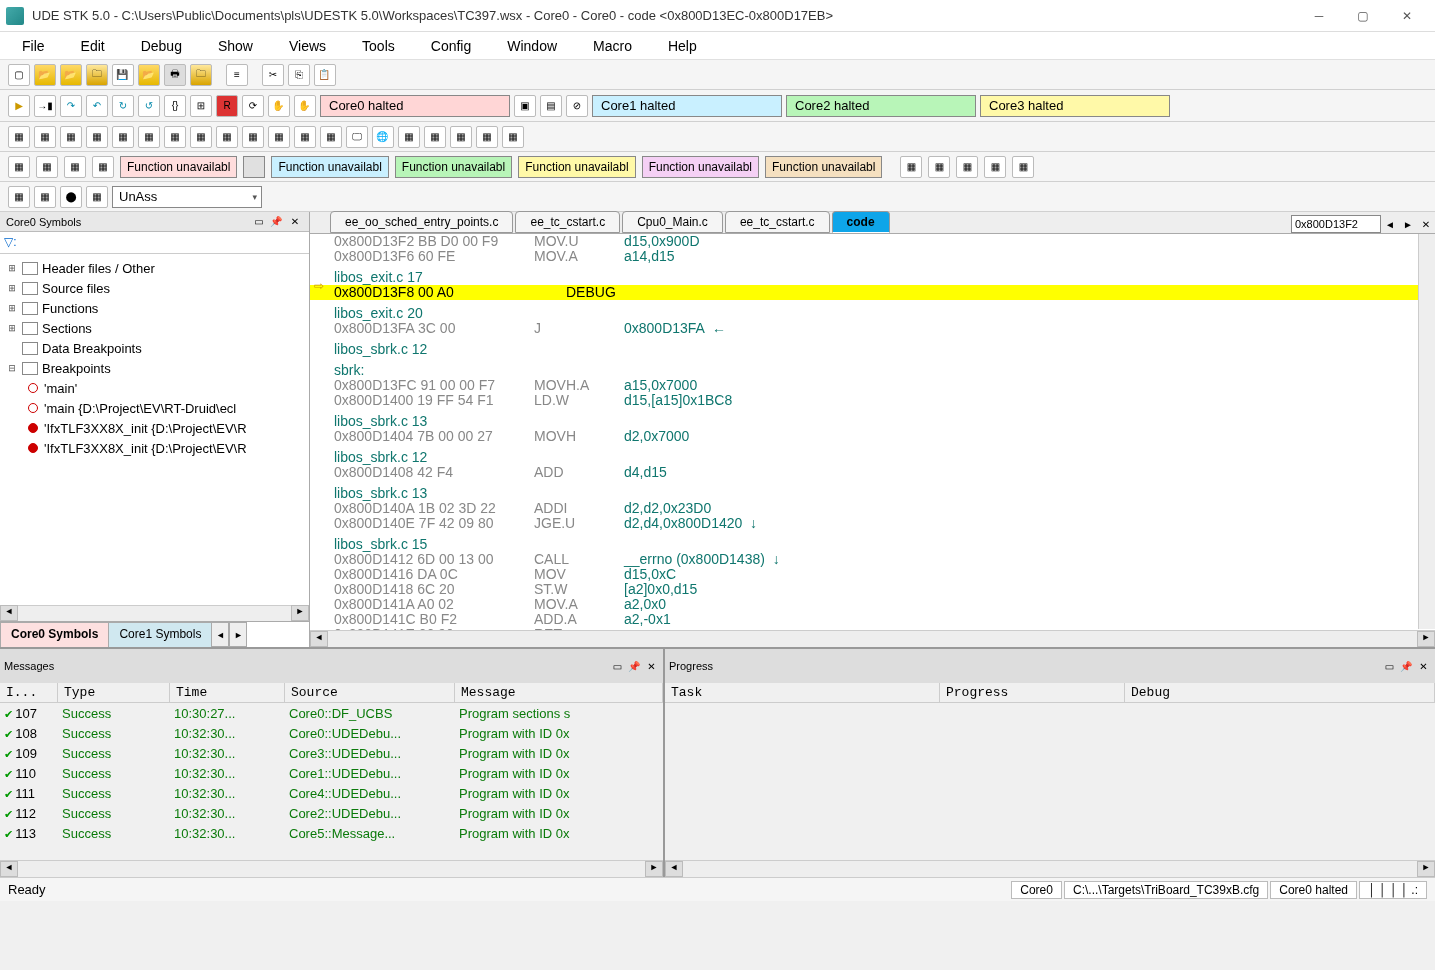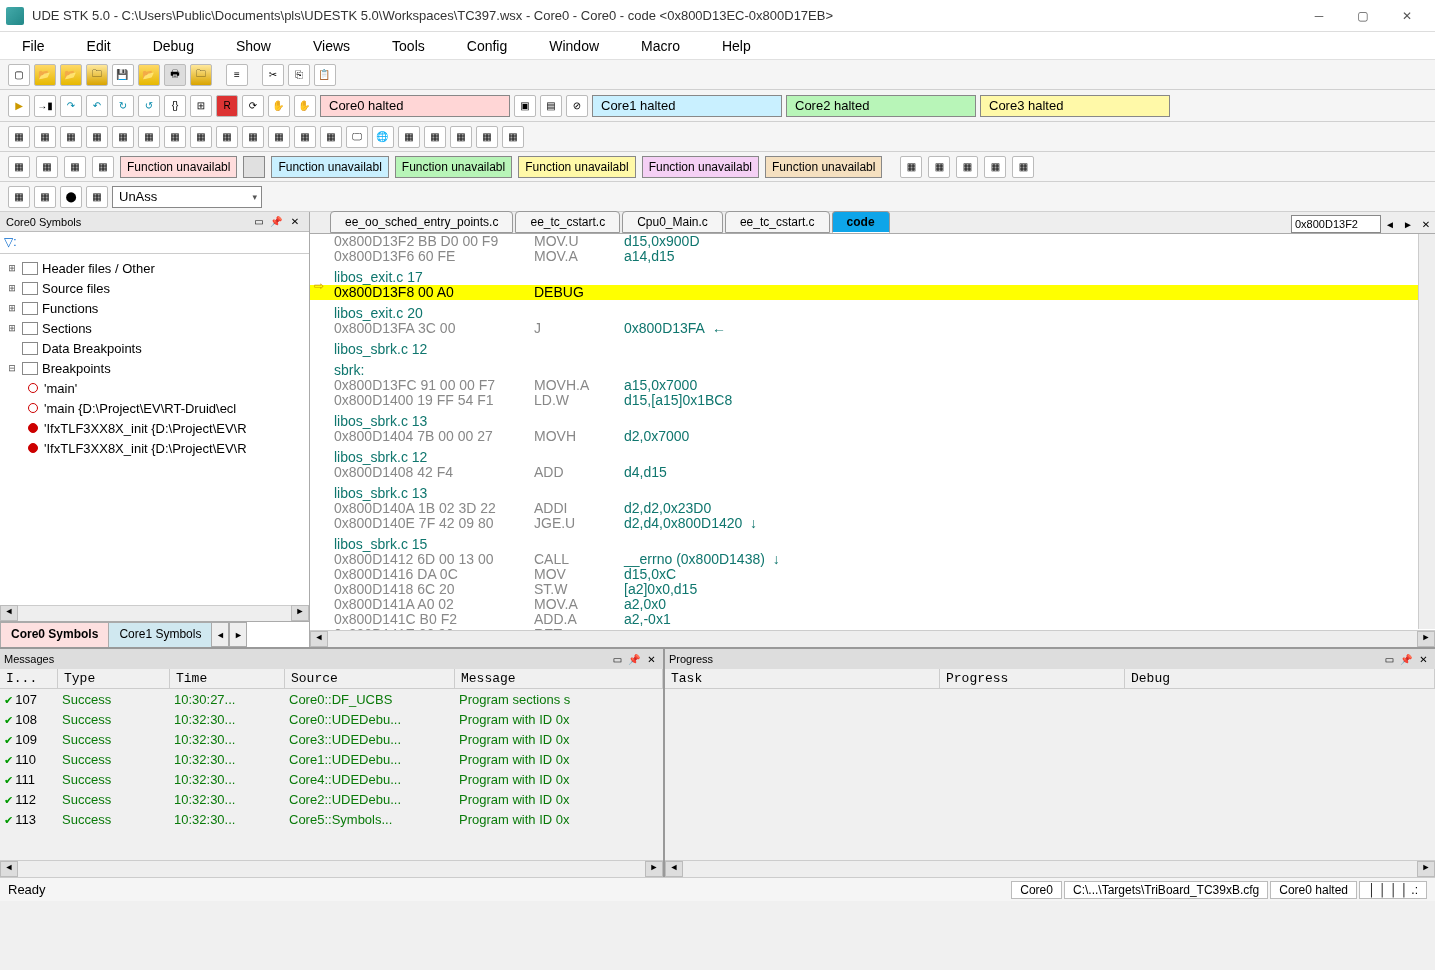--- a/index.html
+++ b/index.html
@@ -1,21 +1,21 @@
 <!DOCTYPE html>
 <html><head>
 <meta charset="utf-8">
 <style>
 * { margin: 0; padding: 0; box-sizing: border-box; font-family: "Segoe UI", Tahoma, sans-serif; }
 body { background: #f0f0f0; width: 1435px; height: 970px; overflow: hidden; font-size: 12px; }
 .titlebar { height: 32px; background: #fff; display: flex; align-items: center; padding: 0 6px; border-bottom: 1px solid #ddd; }
 .titlebar .icon { width: 18px; height: 18px; background: linear-gradient(135deg,#4aa,#288); margin-right: 8px; border-radius: 2px; }
 .titlebar .title { flex: 1; color: #333; font-size: 13px; }
 .titlebar .winbtn { width: 44px; height: 28px; display: flex; align-items: center; justify-content: center; color: #555; cursor: pointer; }
-.menubar { height: 28px; background: #fff; display: flex; align-items: center; padding: 0 10px; gap: 18px; border-bottom: 1px solid #e0e0e0; }
+.menubar { height: 28px; background: #fff; display: flex; align-items: center; padding: 0 10px; gap: 12px; border-bottom: 1px solid #e0e0e0; }
 .menubar .menu { padding: 4px 12px; cursor: pointer; font-size: 14px; }
 .toolbar { height: 30px; background: #f5f5f5; display: flex; align-items: center; padding: 0 8px; gap: 4px; border-bottom: 1px solid #d0d0d0; }
 .tbtn { width: 22px; height: 22px; background: #fff; border: 1px solid #bbb; border-radius: 2px; cursor: pointer; display: flex; align-items: center; justify-content: center; font-size: 10px; }
 .tbtn.t-open { background: linear-gradient(#ffd966,#e6b800); }
 .tbtn.t-folder { background: linear-gradient(#ffe89c,#d9a400); }
 .tbtn.t-print { background: #ddd; }
 .tbtn.t-go { color: #c90; }
 .tbtn.t-red { background: #d33; }
 .tbtn.t-nav { color: #08a; }
 .sep { width: 6px; }
@@ -66,30 +66,30 @@
 .code-tab.active { background: #0ea5e9; font-weight: bold; border-bottom: 1px solid #fff; }
 .code-tabs .sp { flex: 1; }
 .addr-box { width: 90px; height: 18px; border: 1px solid #888; background: #fff; font-size: 11px; padding: 0 3px; display: flex; align-items: center; }
 .code-nav { width: 18px; height: 18px; display: flex; align-items: center; justify-content: center; cursor: pointer; font-size: 10px; }
 .code-body { flex: 1; overflow: auto; font-family: "Courier New", monospace; font-size: 14px; line-height: 15px; position: relative; }
 .code-line { display: flex; white-space: pre; padding-left: 24px; }
 .code-line .addr { color: #888; width: 200px; }
 .code-line .mnem { color: #888; width: 90px; }
 .code-line .ops { color: #0f766e; }
 .code-line.src { color: #0f766e; margin-top: 6px; }
-.code-line.hl { background: #ffff00; }
+.code-line.hl { background: #ffff00; gap: 32px; }
 .code-line.hl .addr, .code-line.hl .mnem, .code-line.hl .ops { color: #000; }
 .ip-arrow { position: absolute; left: 4px; color: #cc9900; font-size: 12px; }
 .code-vsb { width: 17px; background: #eee; border-left: 1px solid #ccc; position: absolute; right: 0; top: 22px; bottom: 18px; }
 .code-hsb { height: 17px; background: #eee; border-top: 1px solid #ccc; display: flex; }
 .code-hsb .hbtn { width: 18px; background: #ddd; border: 1px solid #bbb; font-size: 9px; text-align: center; }
 .bottom { display: flex; height: 230px; border-top: 2px solid #999; }
 .msgs { width: 665px; display: flex; flex-direction: column; border-right: 2px solid #999; }
 .progress-pane { flex: 1; display: flex; flex-direction: column; }
-.panel-head { height: 20px; background: #ddd; display: flex; align-items: center; padding: 0 4px; font-size: 11px; }
+.panel-head { height: 34px; background: #ddd; display: flex; align-items: center; padding: 0 4px; font-size: 11px; }
 .panel-head .sp { flex: 1; }
 .panel-head .pb { width: 15px; height: 15px; margin-left: 2px; cursor: pointer; font-size: 10px; display: flex; align-items: center; justify-content: center; }
 .grid-head { height: 20px; display: flex; background: #f0f0f0; border-bottom: 1px solid #ccc; }
 .grid-head .col { border-right: 1px solid #ccc; padding: 2px 6px; font-size: 13px; font-family: "Courier New", monospace; }
 .grid-body { flex: 1; overflow: auto; font-family: "Courier New", monospace; font-size: 13px; }
 .grid-row { display: flex; height: 20px; align-items: center; }
 .grid-row .cell { padding: 0 4px; white-space: nowrap; overflow: hidden; }
 .check { color: #090; margin-right: 2px; font-size: 11px; }
 .succ { color: #0a7a0a; }
 .panel-sb { height: 17px; background: #eee; border-top: 1px solid #ccc; display: flex; }
@@ -393,21 +393,21 @@
           <div class="cell" style="width:58px"><span class="check">✔</span>112</div>
           <div class="cell succ" style="width:112px">Success</div>
           <div class="cell succ" style="width:115px">10:32:30...</div>
           <div class="cell succ" style="width:170px">Core2::UDEDebu...</div>
           <div class="cell succ" style="flex:1">Program with ID 0x</div>
         </div>
         <div class="grid-row">
           <div class="cell" style="width:58px"><span class="check">✔</span>113</div>
           <div class="cell succ" style="width:112px">Success</div>
           <div class="cell succ" style="width:115px">10:32:30...</div>
-          <div class="cell succ" style="width:170px">Core5::Symbols...</div>
+          <div class="cell succ" style="width:170px">Core5::Message...</div>
           <div class="cell succ" style="flex:1">Program with ID 0x</div>
         </div>
       </div>
     <div class="panel-sb">
       <div class="btn">◄</div>
         <div class="track"></div>
         <div class="btn">►</div>
     </div>
   </div>
   <div class="progress-pane">

